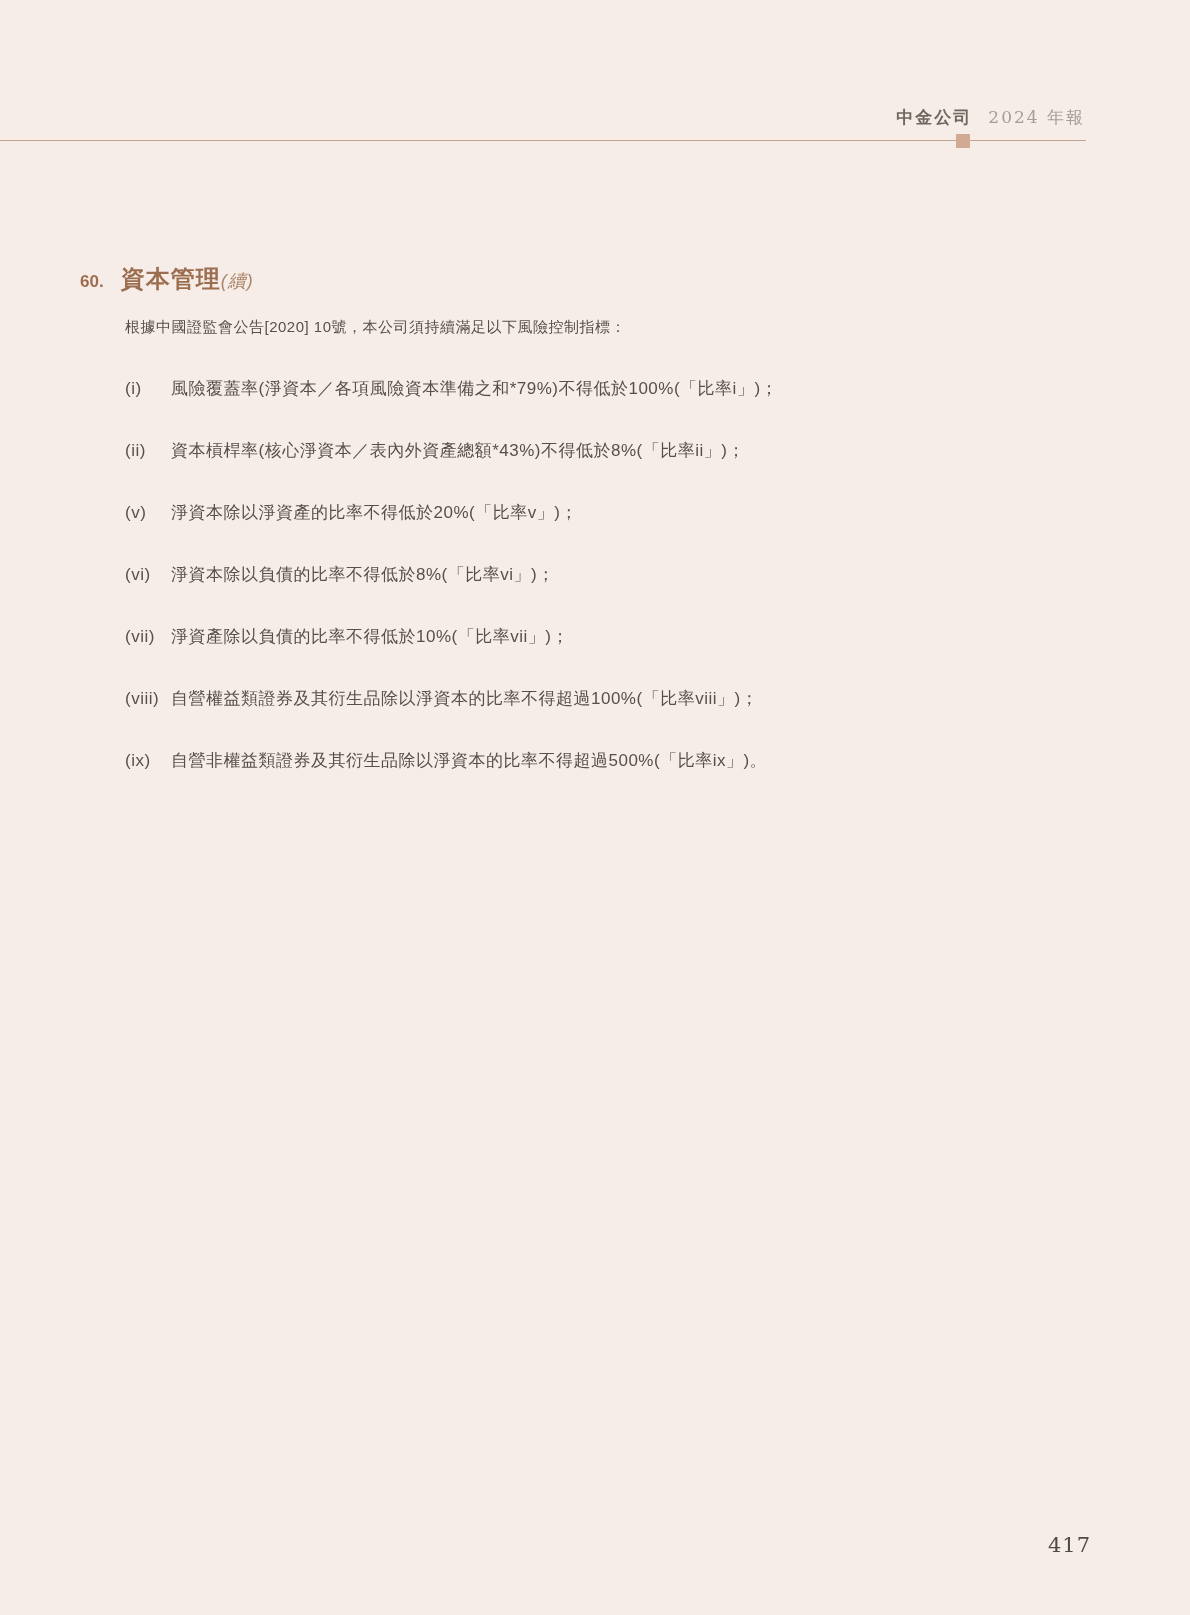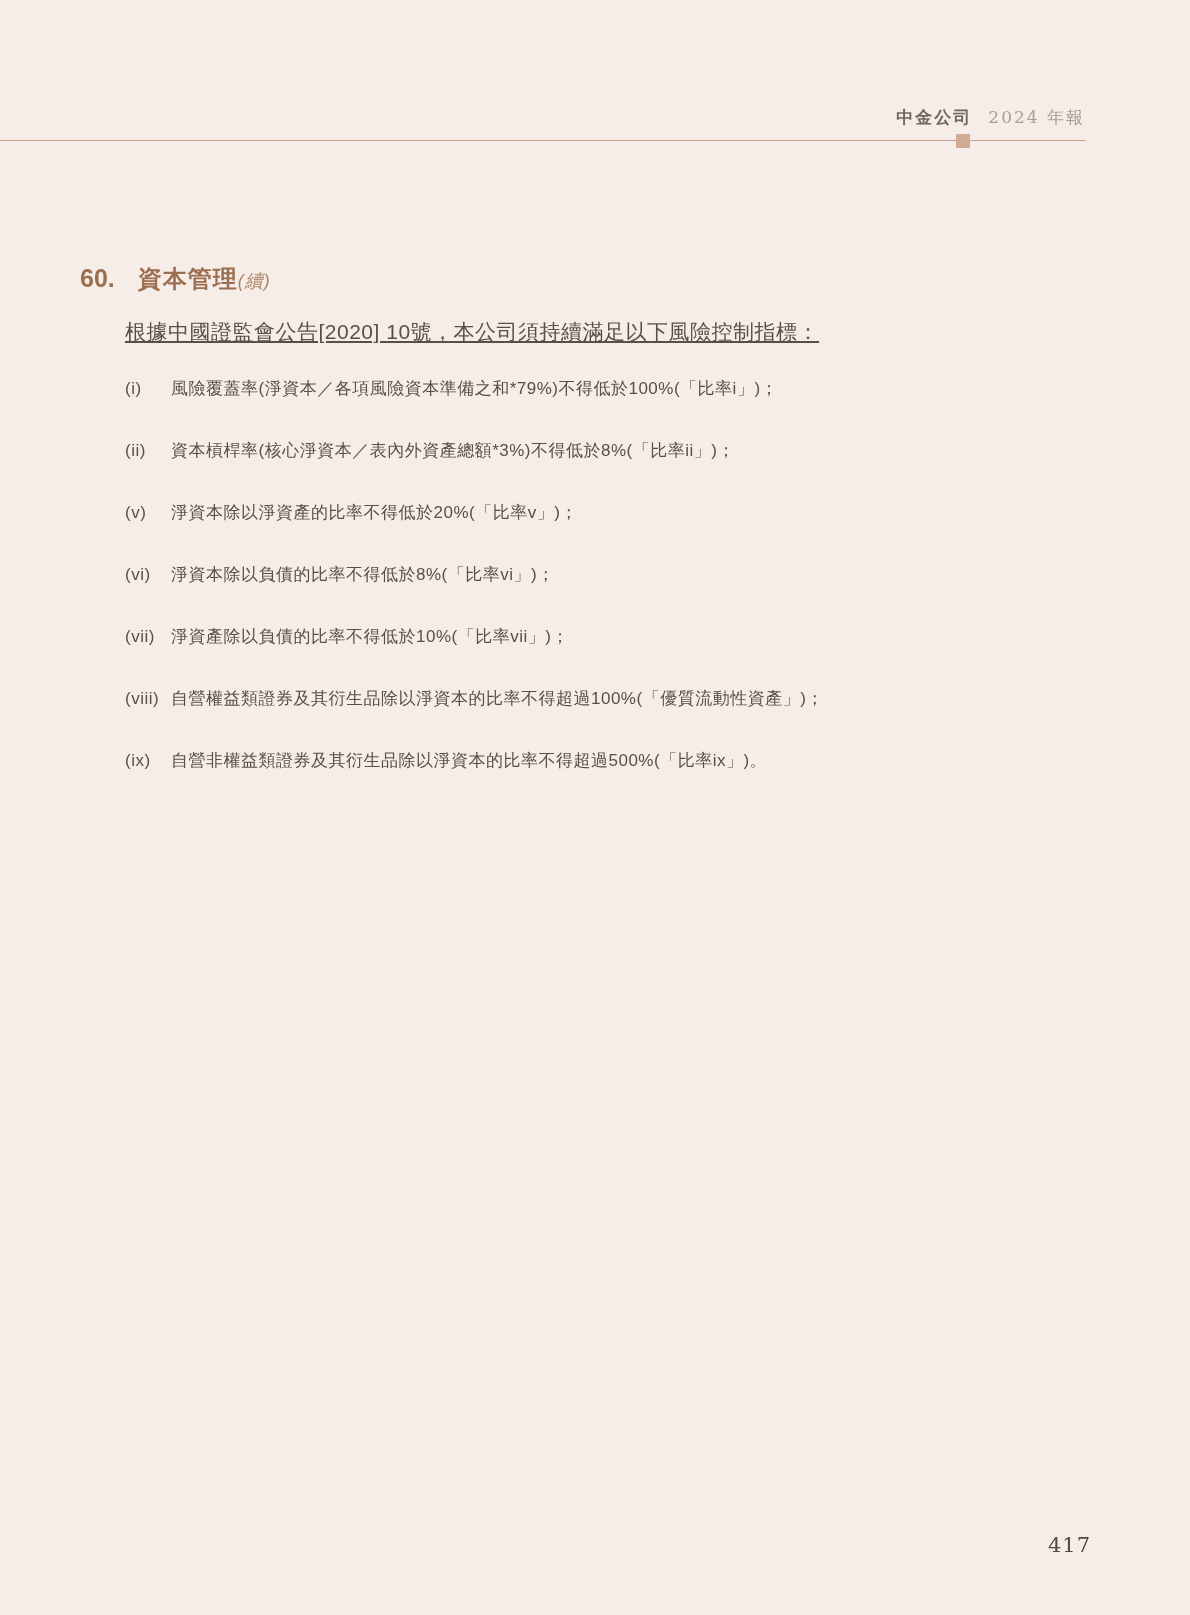--- a/index.html
+++ b/index.html
@@ -53,44 +53,43 @@
     height: 14px;
   }
   
   .section-heading {
     position: absolute;
     top: 263px;
     left: 80px;
     white-space: nowrap;
   }
   .section-number {
-    font-size: 25px;
+    font-size: 17px;
     font-weight: bold;
-    margin-right: 23px;
+    margin-right: 17px;
   }
   .section-title {
     font-size: 24px;
     font-weight: bold;
     letter-spacing: 1px;
   }
   .section-suffix {
     font-size: 18px;
     font-style: italic;
     letter-spacing: 1px;
   }
   
   .intro {
     position: absolute;
     top: 318px;
     left: 125px;
     width: 960px;
-    font-size: 21px;
+    font-size: 15px;
     color: #57504a;
     letter-spacing: 0.5px;
-    text-decoration: underline;
   }
   .items {
     position: absolute;
     top: 380px;
     left: 125px;
     width: 980px;
   }
   .item {
     display: flex;
     align-items: flex-start;
@@ -135,37 +134,37 @@
 
   <div class="intro">根據中國證監會公告[2020] 10號，本公司須持續滿足以下風險控制指標：</div>
 
   <div class="items">
     <div class="item">
       <span class="item-marker">(i)</span>
       <span class="item-text">風險覆蓋率(淨資本／各項風險資本準備之和*79%)不得低於100%(「比率i」)；</span>
     </div>
     <div class="item">
       <span class="item-marker">(ii)</span>
-      <span class="item-text">資本槓桿率(核心淨資本／表內外資產總額*3%)不得低於8%(「比率ii」)；</span>
+      <span class="item-text">資本槓桿率(核心淨資本／表內外資產總額*43%)不得低於8%(「比率ii」)；</span>
     </div>
     <div class="item">
       <span class="item-marker">(v)</span>
       <span class="item-text">淨資本除以淨資產的比率不得低於20%(「比率v」)；</span>
     </div>
     <div class="item">
       <span class="item-marker">(vi)</span>
       <span class="item-text">淨資本除以負債的比率不得低於8%(「比率vi」)；</span>
     </div>
     <div class="item">
       <span class="item-marker">(vii)</span>
       <span class="item-text">淨資產除以負債的比率不得低於10%(「比率vii」)；</span>
     </div>
     <div class="item">
       <span class="item-marker">(viii)</span>
-      <span class="item-text">自營權益類證券及其衍生品除以淨資本的比率不得超過100%(「優質流動性資產」)；</span>
+      <span class="item-text">自營權益類證券及其衍生品除以淨資本的比率不得超過100%(「比率viii」)；</span>
     </div>
     <div class="item">
       <span class="item-marker">(ix)</span>
       <span class="item-text">自營非權益類證券及其衍生品除以淨資本的比率不得超過500%(「比率ix」)。</span>
     </div>
   </div>
 
   <div class="page-number">417</div>
 
 </div>

